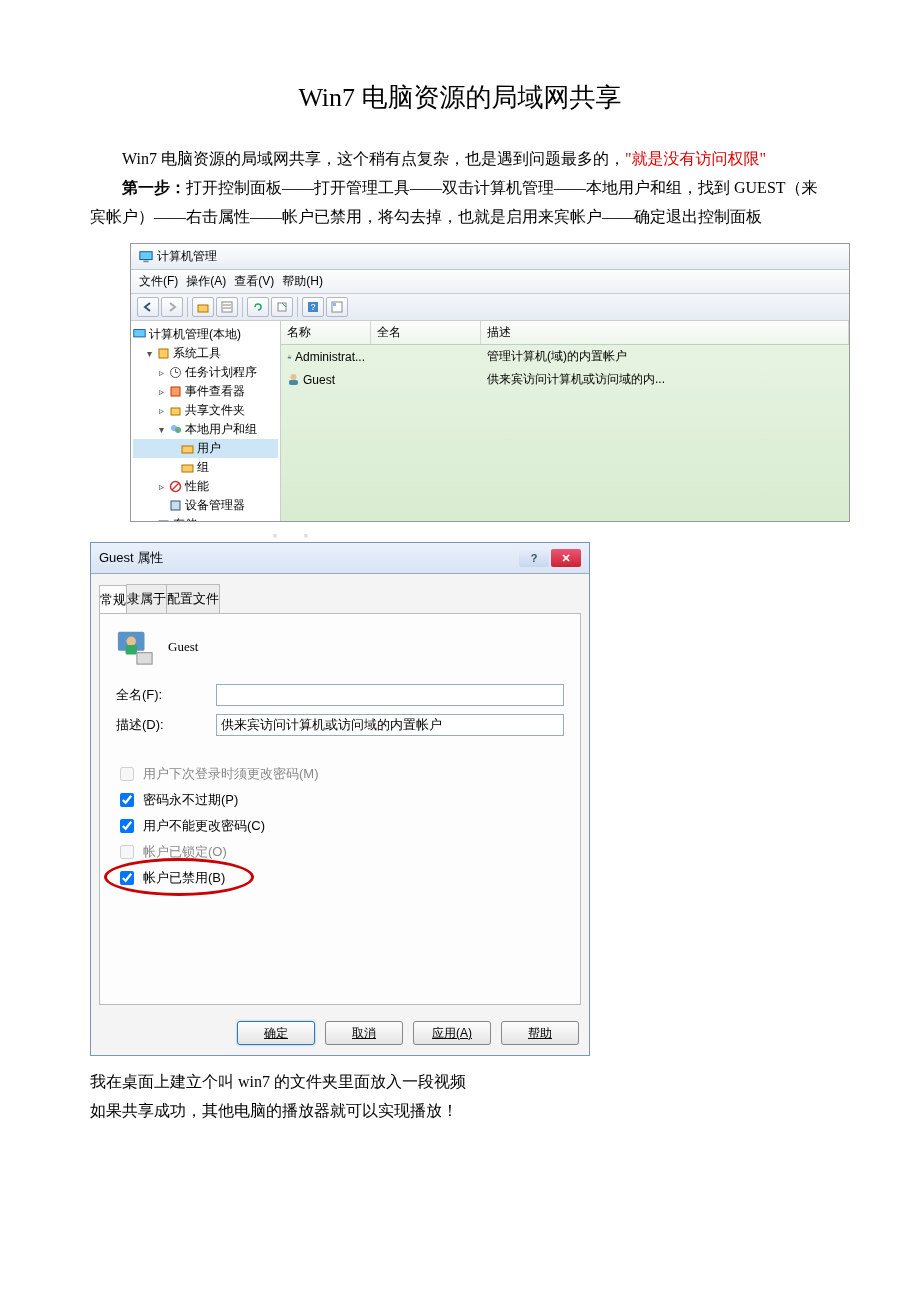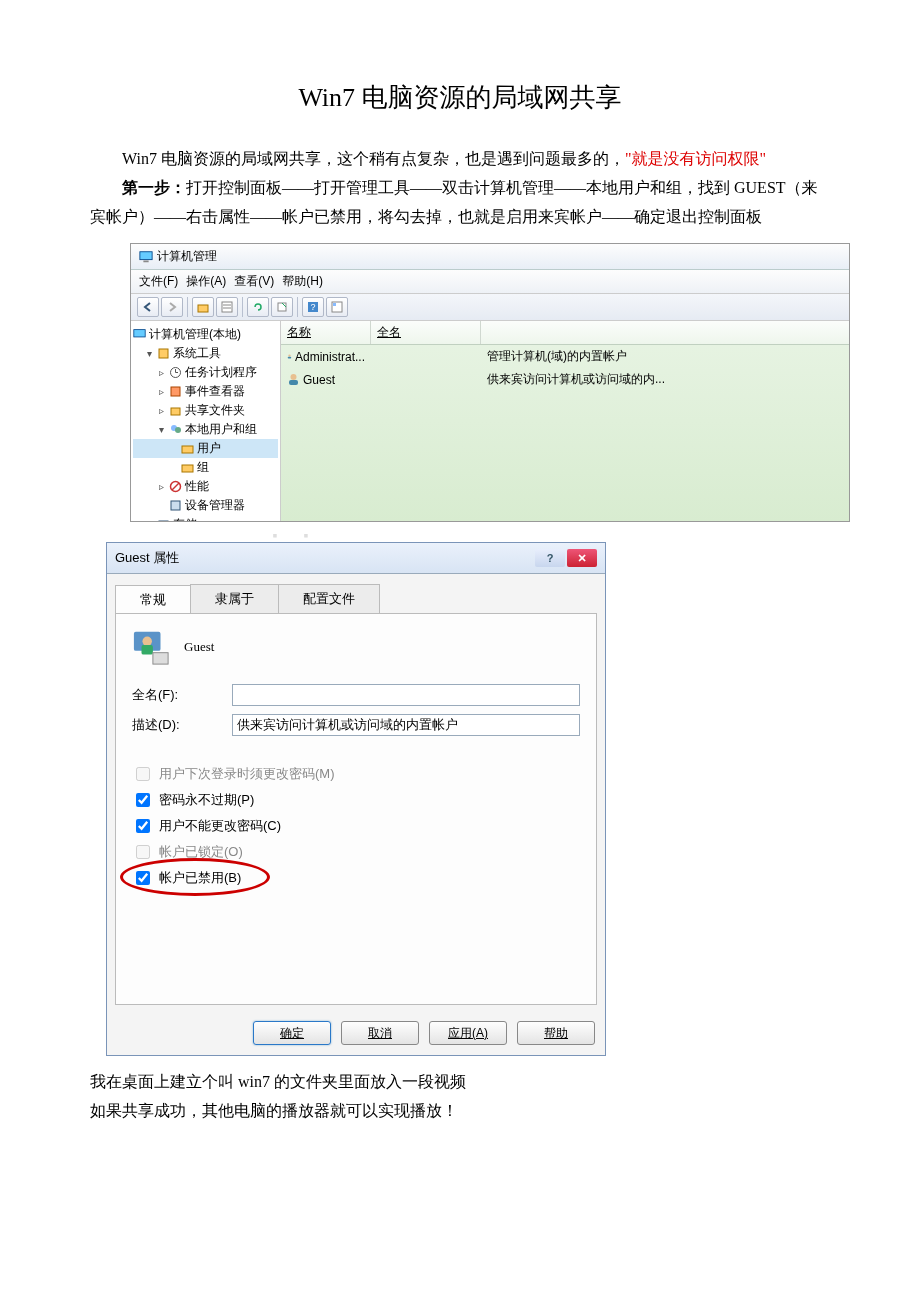--- a/index.html
+++ b/index.html
@@ -85,39 +85,39 @@
   .tree .selected { background:#cde6f7; }
   .listpane {
     flex:1;
     background: linear-gradient(#e8f4e4,#d8ecd0);
   }
   .listhead {
     display:flex;
     border-bottom:1px solid #c0d0c0;
     background: linear-gradient(#fbfdfb,#eef6ec);
   }
-  .listhead .col { padding:3px 6px;border-right:1px solid #d0d8d0;text-decoration:underline; }
+  .listhead .col { padding:3px 6px;border-right:1px solid #d0d8d0; }
   .listrows .row { display:flex;padding:2px 0; }
   .listrows .cell { padding:1px 6px;display:flex;align-items:center;gap:3px; }
   .uicon { width:13px;height:13px; }
 
   .watermark-wrap { position: relative; height: 0; }
   .watermark {
     position:absolute;
     left: 60px; top: -14px;
     font-size: 40px;
     color: rgba(160,160,160,0.35);
     font-family: Arial, sans-serif;
     letter-spacing: 1px;
     pointer-events:none;
   }
 
   .dialog {
     width: 500px;
-    margin-left: 16px;
+    margin-left: 0;
     border: 1px solid #7a94b8;
     font-family: "Microsoft YaHei", "SimSun", sans-serif;
     font-size: 13px;
     background: #f4f4f4;
     position: relative;
   }
   .dlg-titlebar {
     background: linear-gradient(#eaf1fb,#d8e4f4);
     padding: 6px 8px;
     display:flex;align-items:center;justify-content:space-between;
@@ -129,21 +129,21 @@
     display:flex;align-items:center;justify-content:center;
     font-size:11px;font-weight:bold;color:#fff;
   }
   .winbtn.help { background:linear-gradient(#e8eefc,#c8d6ee);color:#356; }
   .winbtn.close { background:linear-gradient(#e57,#c23); }
   .tabs {
     display:flex;
     margin: 10px 8px 0;
   }
   .tab {
-    padding: 5px 24px;
+    padding: 5px 0;
     background:#ececec;
     border:1px solid #bbb;
     border-bottom:none;
     margin-right:-1px;
     font-size:13px;
   }
   .tab.active {
     background:#fdfdfd;
     position:relative;top:1px;
   }
@@ -345,20 +345,21 @@
               <rect x="2" y="7" width="9" height="3" fill="#8bf" stroke="#357"></rect>
             </svg>
             <span>存储</span>
           </div>
         </div>
     </div>
     <div class="listpane">
       <div class="listhead">
         <div class="col" style="width:90px">名称</div>
         <div class="col" style="width:110px">全名</div>
+        <div class="col" style="flex:1">描述</div>
       </div>
       <div class="listrows" id="list-rows">
           <div class="row">
             <div class="cell" style="width:90px">
               <svg class="uicon" viewBox="0 0 13 13">
                 <circle cx="6.5" cy="4" r="3" fill="#e8c090"></circle>
                 <rect x="2" y="7" width="9" height="5" fill="#48a" rx="2"></rect>
               </svg>
               <span>Administrat...</span>
             </div>

